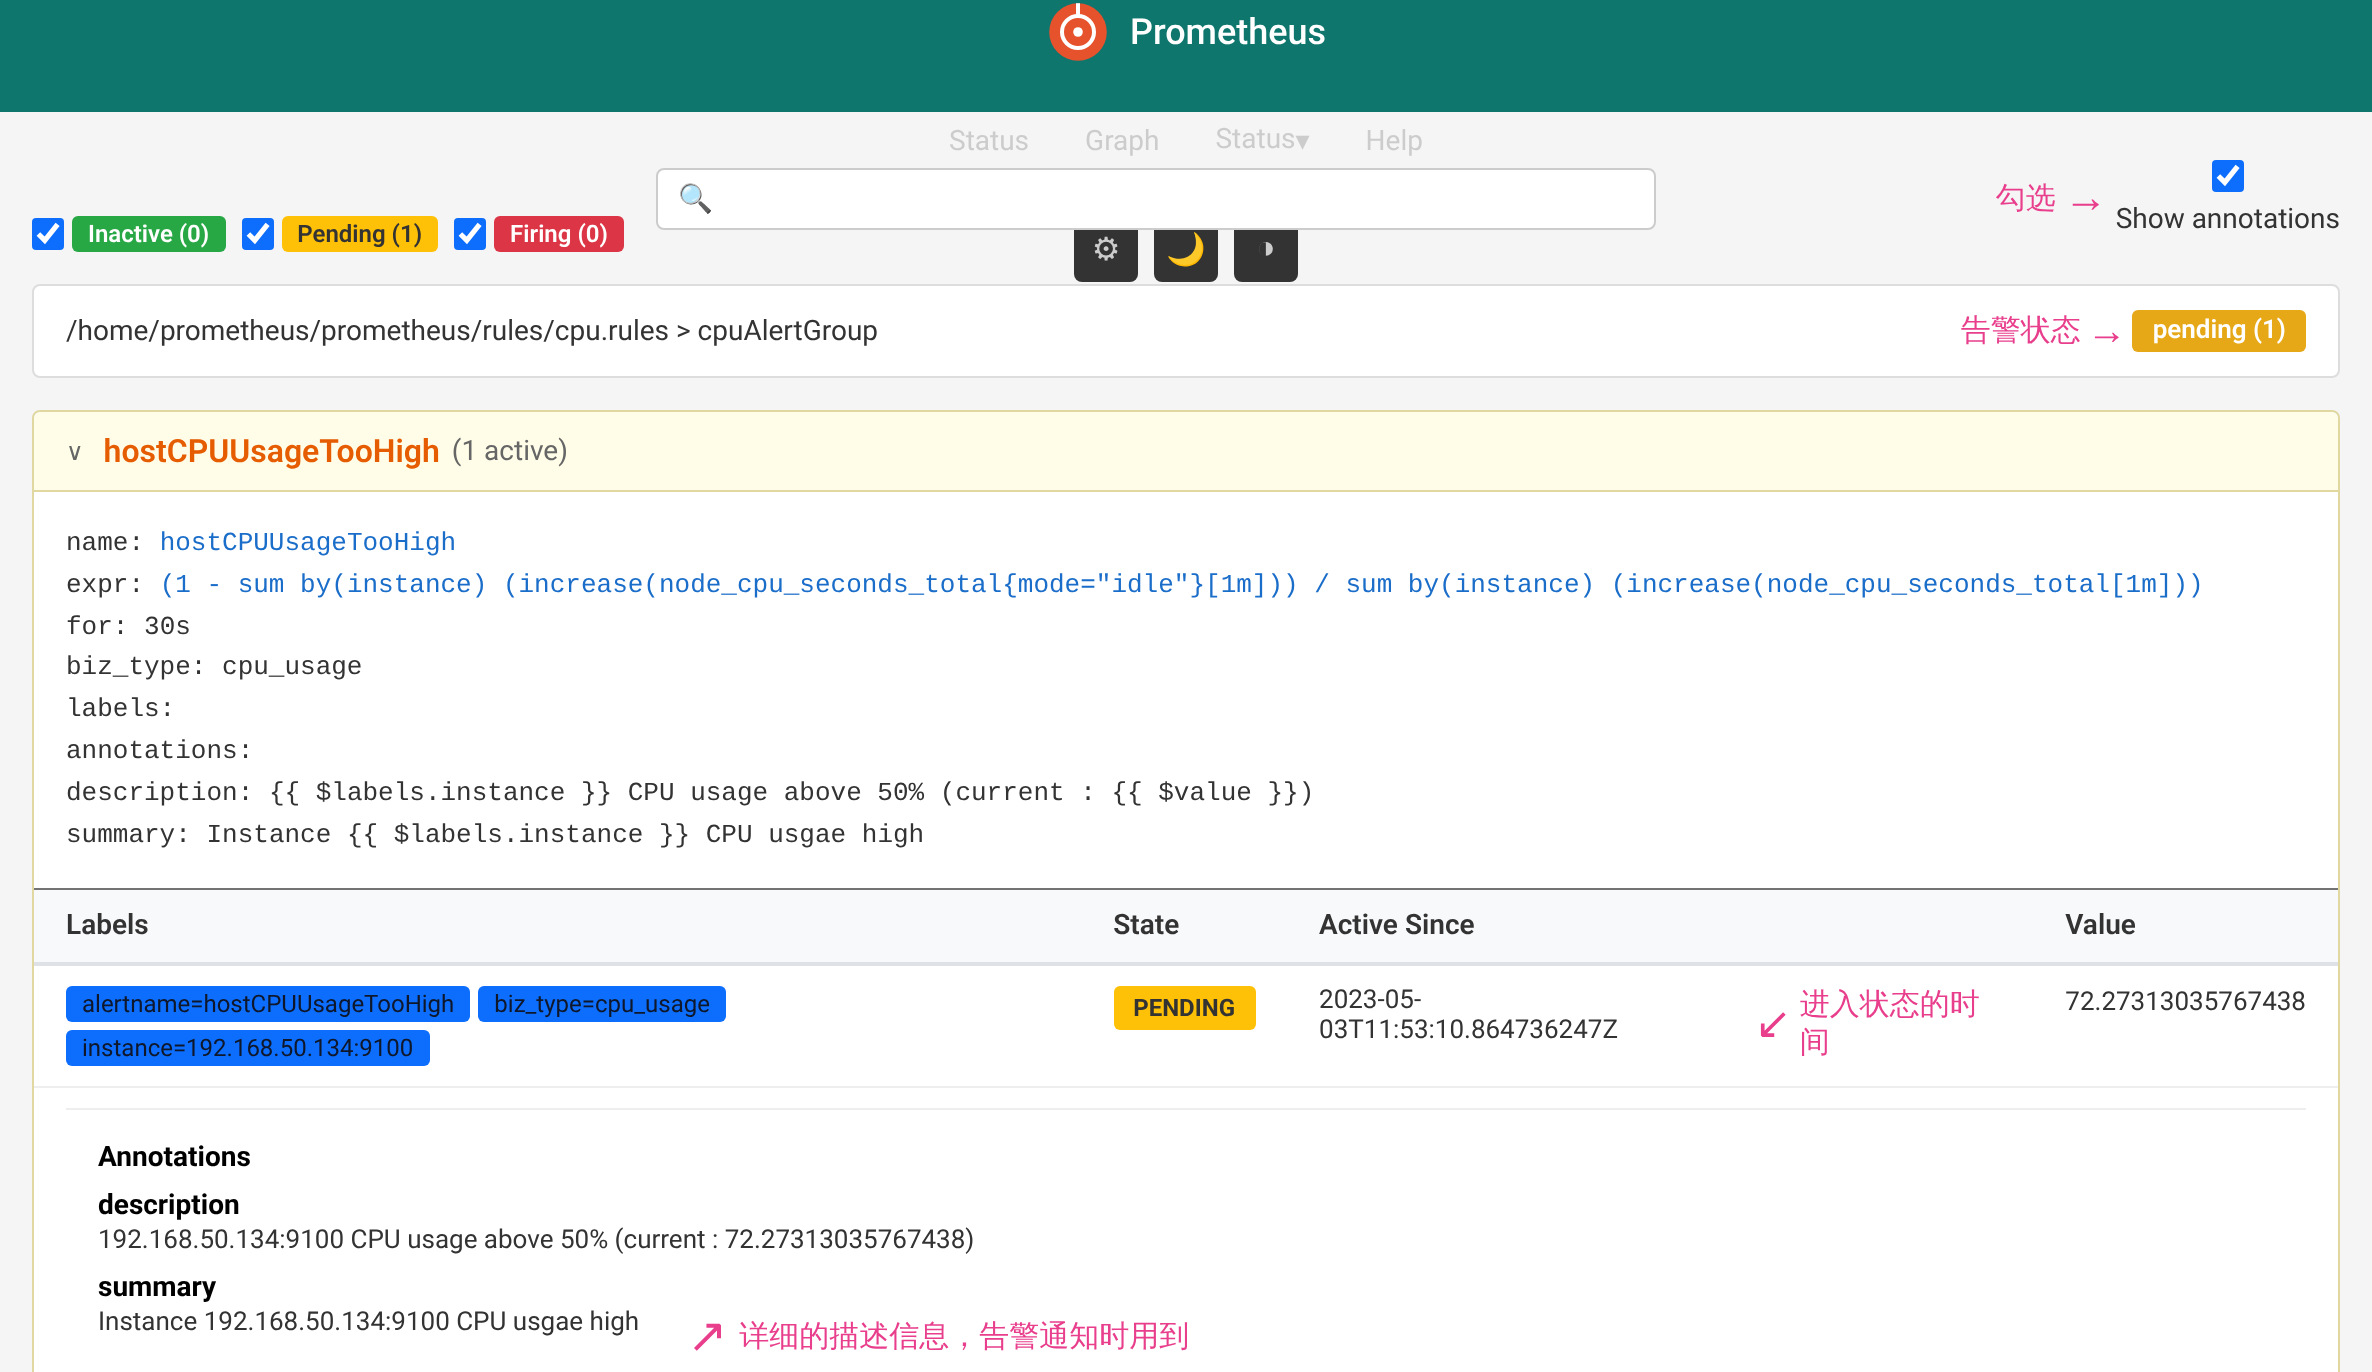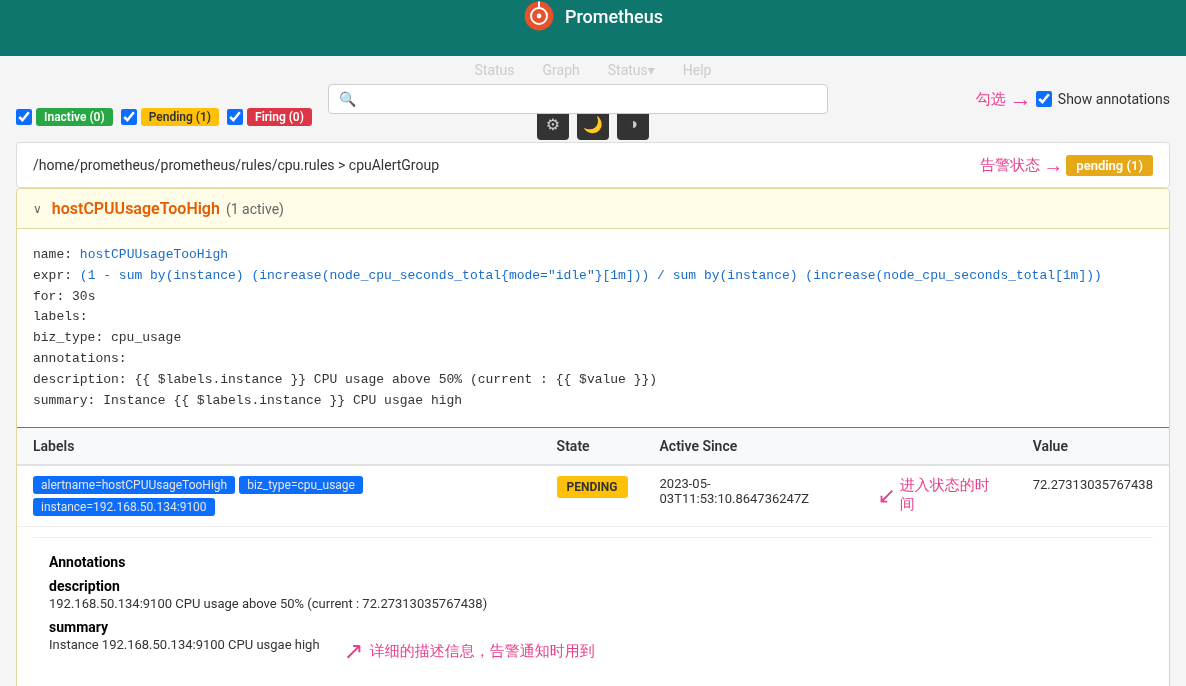--- a/index.html
+++ b/index.html
@@ -130,30 +130,32 @@
       flex: 1;
       background: transparent;
     }
     .search-icon { color: #666; font-size: 14px; }
 
     .show-annotations {
       display: flex;
       align-items: center;
       gap: 6px;
       margin-left: auto;
+      flex-direction: column;
     }
     .show-annotations input { accent-color: #0d6efd; width: 16px; height: 16px; }
     .show-annotations label { font-size: 14px; color: #333; cursor: pointer; }
 
     
     .rule-path-bar {
       background: #fff;
       border: 1px solid #ddd;
       padding: 10px 16px;
       border-radius: 4px;
+      margin-bottom: 16px;
       display: flex;
       align-items: center;
       justify-content: space-between;
     }
     .rule-path {
       font-size: 14px;
       color: #333;
     }
     .pending-badge {
       background: #e6a817;
@@ -223,21 +225,21 @@
       border-bottom: 1px solid #eee;
       vertical-align: top;
     }
     .label-tags {
       display: flex;
       flex-wrap: wrap;
       gap: 4px;
     }
     .label-tag {
       background: #0d6efd;
-      color: #e5e5e5;
+      color: #0f172a;
       padding: 2px 8px;
       border-radius: 3px;
       font-size: 12px;
     }
     .state-pending {
       background: #ffc107;
       color: #333;
       padding: 4px 10px;
       border-radius: 3px;
       font-weight: 700;
@@ -394,24 +396,24 @@
       </div>
       <div>
         <span class="rule-key">expr:</span>
         <span> </span><span class="rule-value-blue">(1 - sum by(instance) (increase(node_cpu_seconds_total{mode="idle"}[1m])) / sum by(instance) (increase(node_cpu_seconds_total[1m]))</span>
       </div>
       <div>
         <span class="rule-key">for:</span>
         <span> </span><span>30s</span>
       </div>
       <div>
+        <span>  biz_type: cpu_usage</span>
+      </div>
+      <div>
         <span class="rule-key">labels:</span>
-      </div>
-      <div>
-        <span>  biz_type: cpu_usage</span>
       </div>
       <div>
         <span class="rule-key">annotations:</span>
       </div>
       <div>
         <span>  description:</span>
         <span> </span><span>{{ $labels.instance }} CPU usage above 50% (current : {{ $value }})</span>
       </div>
       <div>
         <span>  summary:</span>

